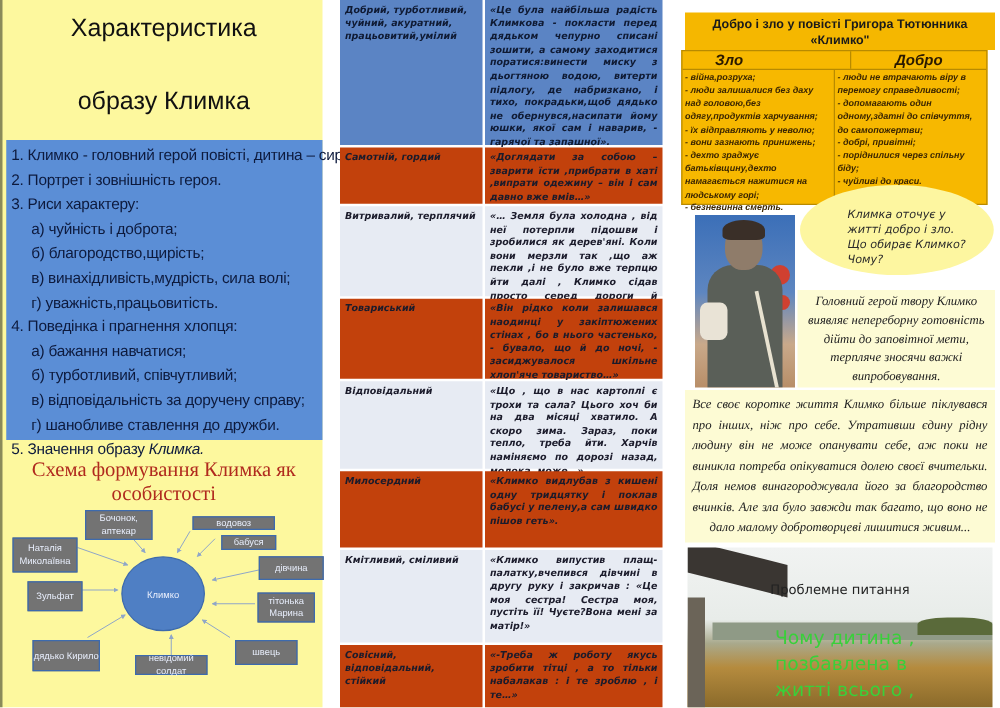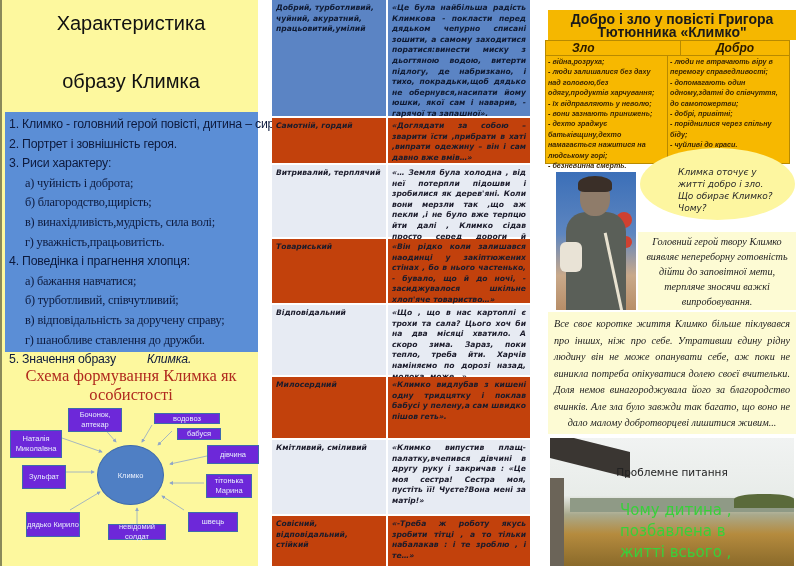--- a/index.html
+++ b/index.html
@@ -19,30 +19,30 @@
   .left .title2 { top: 70px; }
   .plan {
     position: absolute; left: 3px; top: 112px; width: 253px; height: 240px;
     background: #5b8ed6; padding: 3px 4px;
   }
   .plan .row {
     font-family: "Liberation Sans Narrow", "Liberation Sans", sans-serif;
     font-size: 12.3px; color: #0d1a3d; height: 19.6px; line-height: 19.6px;
     white-space: nowrap; letter-spacing: -0.2px;
   }
-  .plan .row.sub { padding-left: 16px; font-family: Liberation Serif, serif; }
-  .plan .it { font-style: italic; margin-left: 28px; }
+  .plan .row.sub { padding-left: 16px; }
+  .plan .it { font-style: italic; }
 
   .scheme-title {
     position: absolute; left: 0; width: 258px; top: 366px; text-align: center;
     font-family: "Liberation Serif", "DejaVu Serif", serif; font-size: 16.5px; line-height: 19px;
     color: #b02a1e;
   }
   .node {
-    position: absolute; background: #6d28d9; color: #e8eefc;
+    position: absolute; background: #737373; color: #e8eefc;
     font-size: 7.5px; text-align: center; display: flex; align-items: center; justify-content: center;
     line-height: 10px; border: 1px solid #3d6aad;
   }
   .center-node {
     position: absolute; left: 95px; top: 445px; width: 67px; height: 60px;
     background: #4f7fc4; border-radius: 50%; border: 1px solid #3d6aad;
     color: #e8eefc; font-size: 7.5px; display: flex; align-items: center; justify-content: center;
   }
   svg.arrows { position: absolute; left: 0; top: 0; width: 258px; height: 566px; pointer-events: none; }
 
@@ -58,21 +58,21 @@
   .trow .c1 { width: 114px; margin-right: 2px; }
   .trow .c2 { width: 142px; text-align: justify; }
   .trow.r0 .c1, .trow.r0 .c2 { background: #5b84c4; color: #0f1a33; }
   .trow.dk .c1, .trow.dk .c2 { background: #c2410c; }
   .trow.lt .c1, .trow.lt .c2 { background: #e7ebf3; }
 
   
   .right { position: absolute; left: 540px; top: 0; width: 260px; height: 566px; background: #ffffff; }
   .gb-title {
     position: absolute; left: 8px; top: 10px; width: 248px; height: 30px;
-    background: #f5b700; text-align: center; font-size: 14px; font-weight: bold; color: #1a1a1a;
+    background: #f5b700; text-align: center; font-size: 10px; font-weight: bold; color: #1a1a1a;
     line-height: 13px; padding-top: 3px;
   }
   .gb-table {
     position: absolute; left: 5px; top: 40px; width: 245px; height: 124px;
     background: #f7b800; border: 1px solid #b88a00; display: flex; flex-direction: column;
   }
   .gb-head { display: flex; height: 15px; border-bottom: 1px solid #b88a00; }
   .gb-head div {
     flex: 1; text-align: center; font-style: italic; font-weight: bold; font-size: 12px;
     color: #2a1a00; line-height: 15px;

